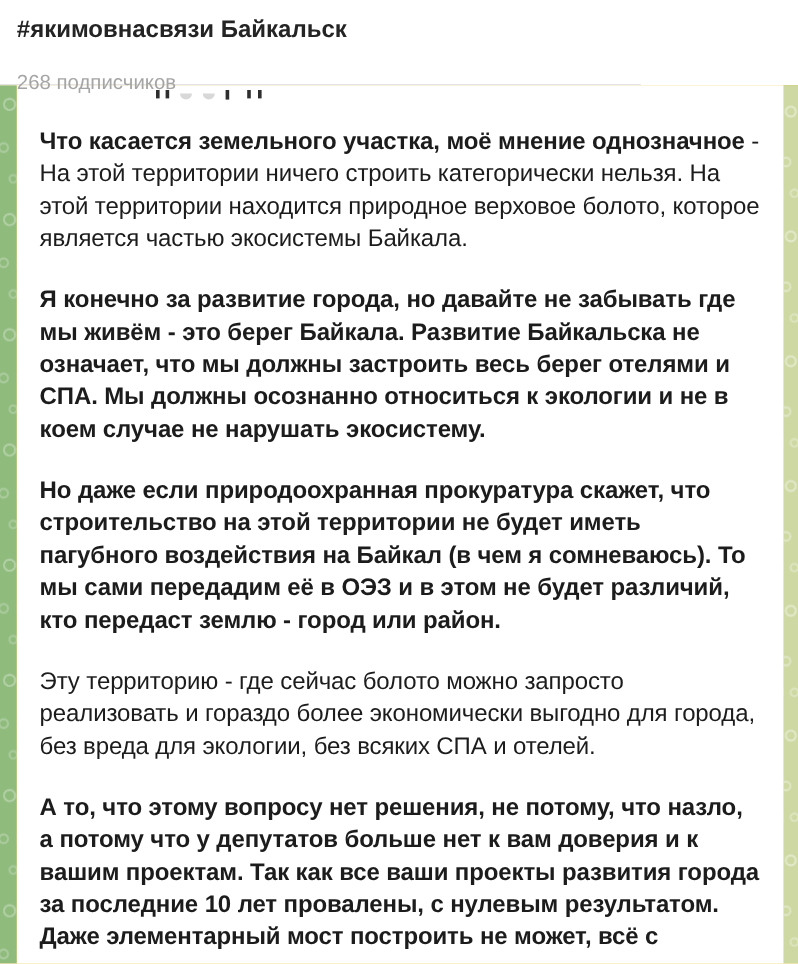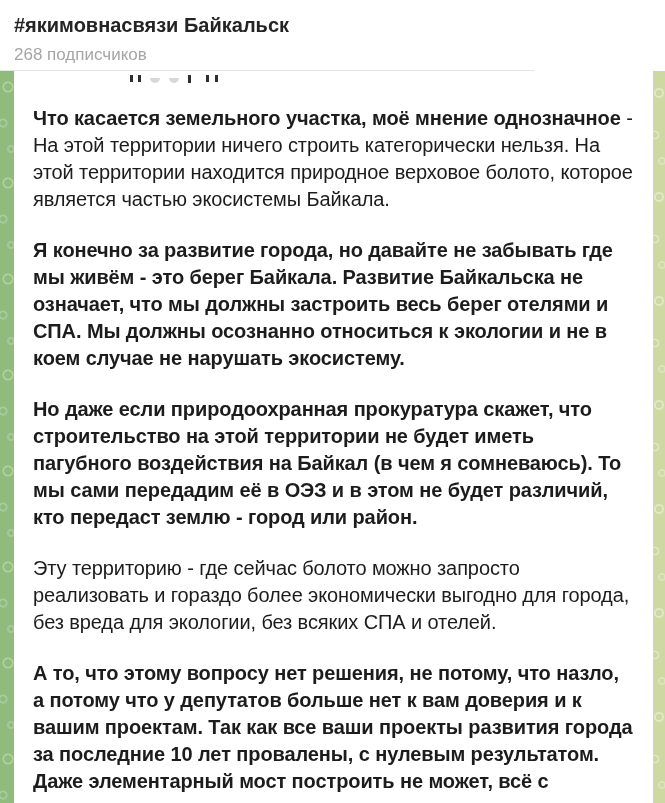--- a/index.html
+++ b/index.html
@@ -20,21 +20,21 @@
     z-index: 3;
   }
   .header .title {
     font-size: 20px;
     font-weight: 700;
     color: #242424;
     line-height: 25px;
     white-space: nowrap;
   }
   .header .subtitle {
-    margin-top: 6px;
+    margin-top: 20px;
     font-size: 17px;
     font-weight: 400;
     color: #a5a5a5;
     line-height: 21px;
     white-space: nowrap;
   }
   
   .chat {
     position: relative;
     width: 665px; height: 732px;

